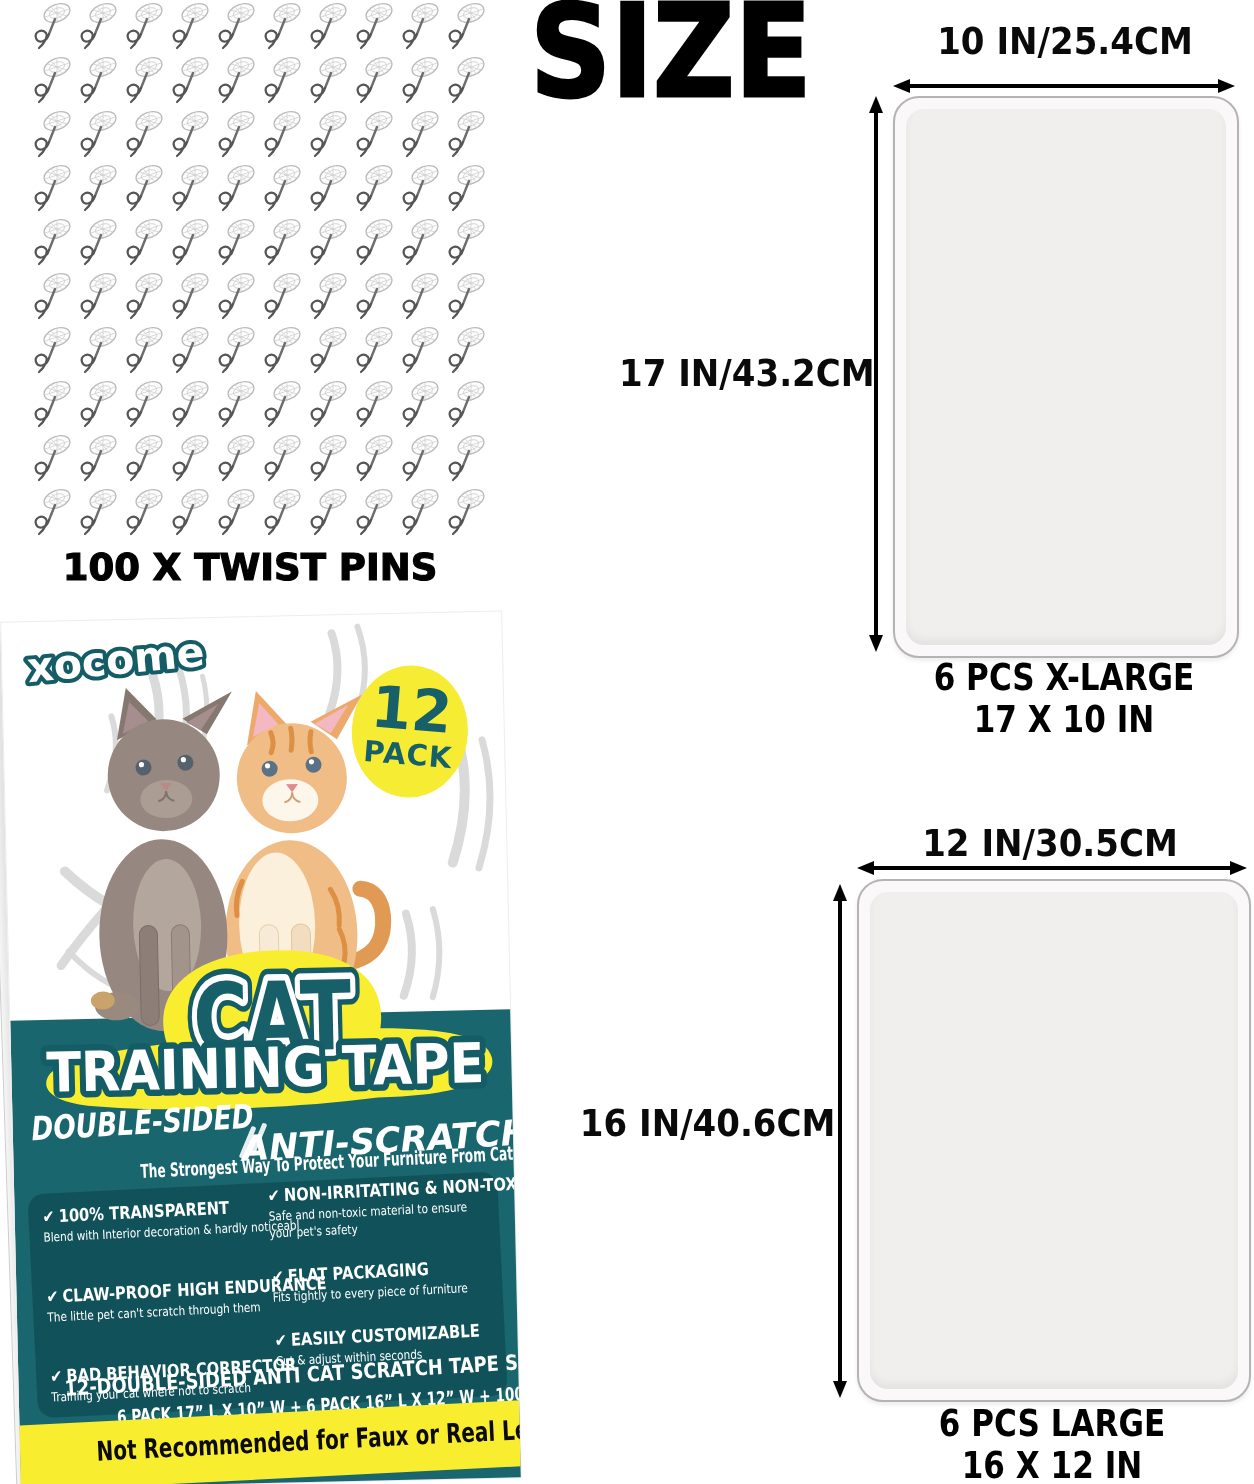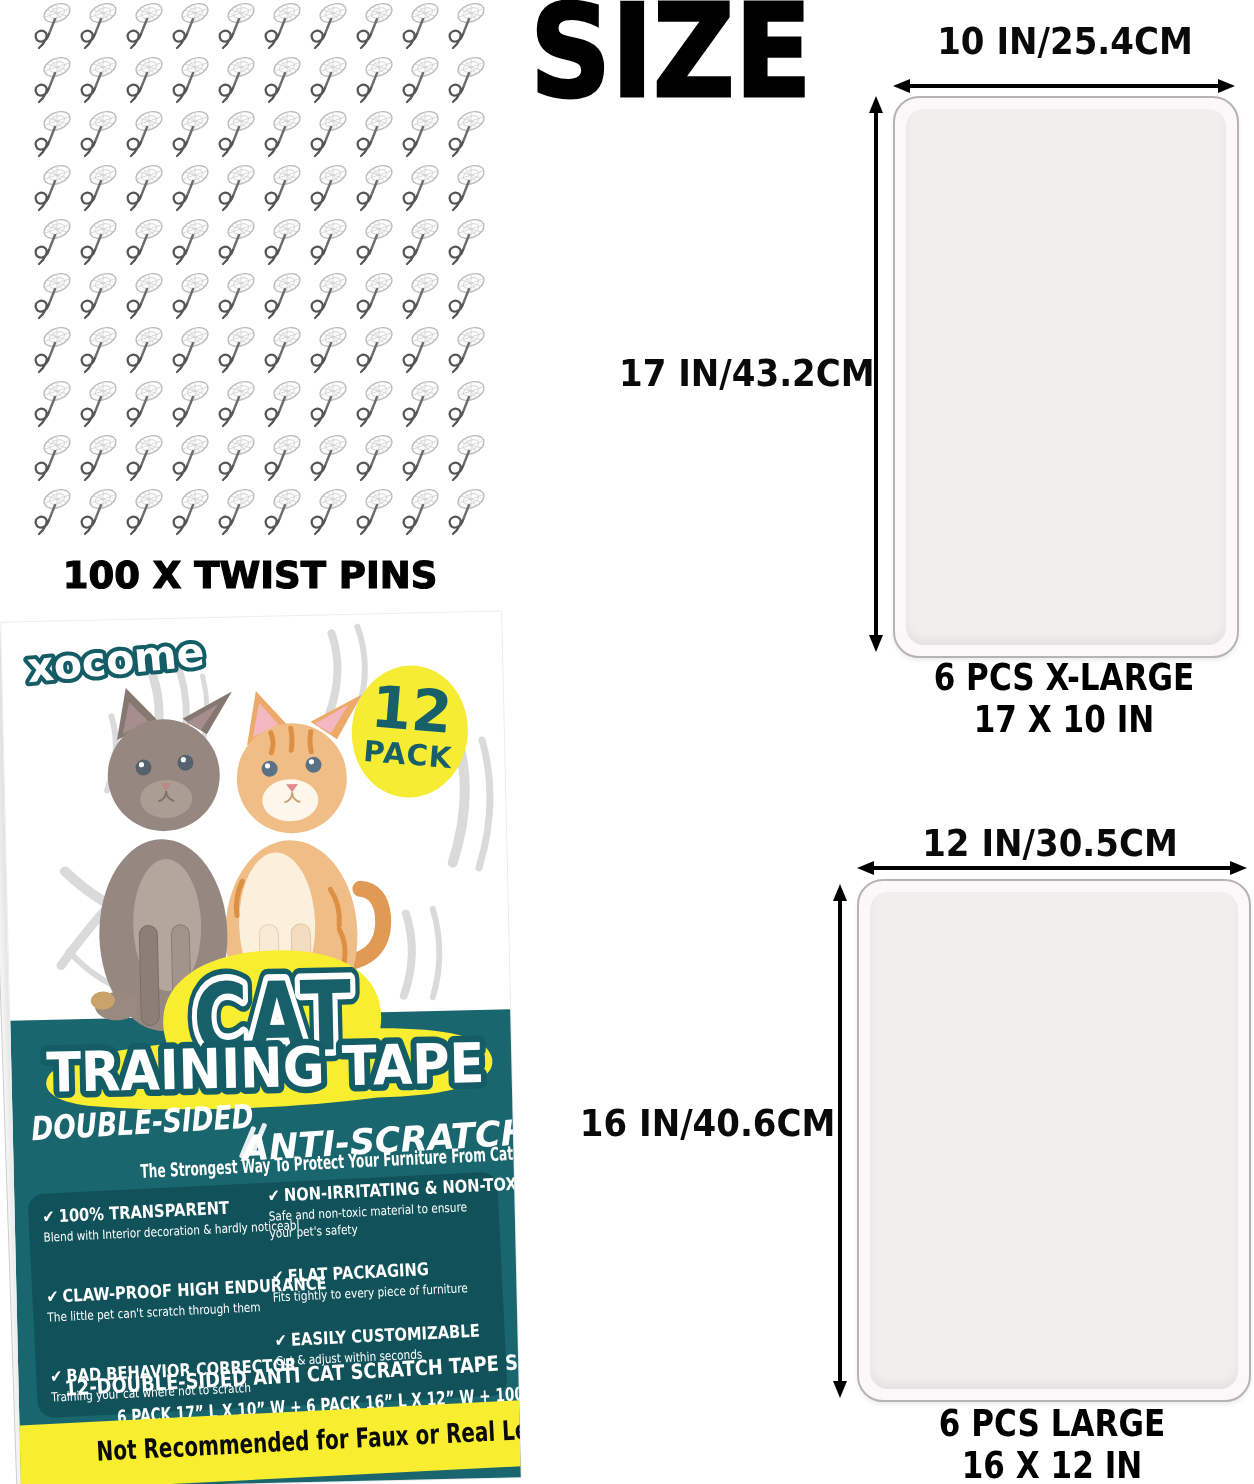--- a/index.html
+++ b/index.html
@@ -4,21 +4,21 @@
 <style>
   html,body{margin:0;padding:0;background:#fff;}
   #canvas{position:relative;width:1254px;height:1484px;background:#fff;overflow:hidden;
           font-family:"DejaVu Sans",sans-serif;}
   .abs{position:absolute;}
 
   
   #pinsGrid{position:absolute;left:30px;top:2px;width:470px;height:545px;}
   .pin{position:absolute;width:44px;height:54px;}
   .pins-label{position:absolute;left:38px;top:546px;width:424px;text-align:center;
-    font-size:37px;font-weight:bold;color:#000;margin-top:8px;-webkit-text-stroke:1.2px #000;}
+    font-size:37px;font-weight:bold;color:#000;-webkit-text-stroke:1.2px #000;}
 
   
   .size-title{position:absolute;left:530px;top:-18px;font-size:128px;font-weight:bold;color:#000;
     -webkit-text-stroke:3px #000;transform:scaleX(.88);transform-origin:left top;line-height:1.1;}
 
   
   .sheet{position:absolute;background:#faf8f8;border:2px solid #b6b3b3;border-radius:26px;
     box-shadow:0 3px 4px rgba(0,0,0,.07);}
   .sheet-inner{position:absolute;inset:11px;background:#f1eeee;border-radius:18px;
     box-shadow:inset 0 -6px 8px rgba(0,0,0,.05);}

